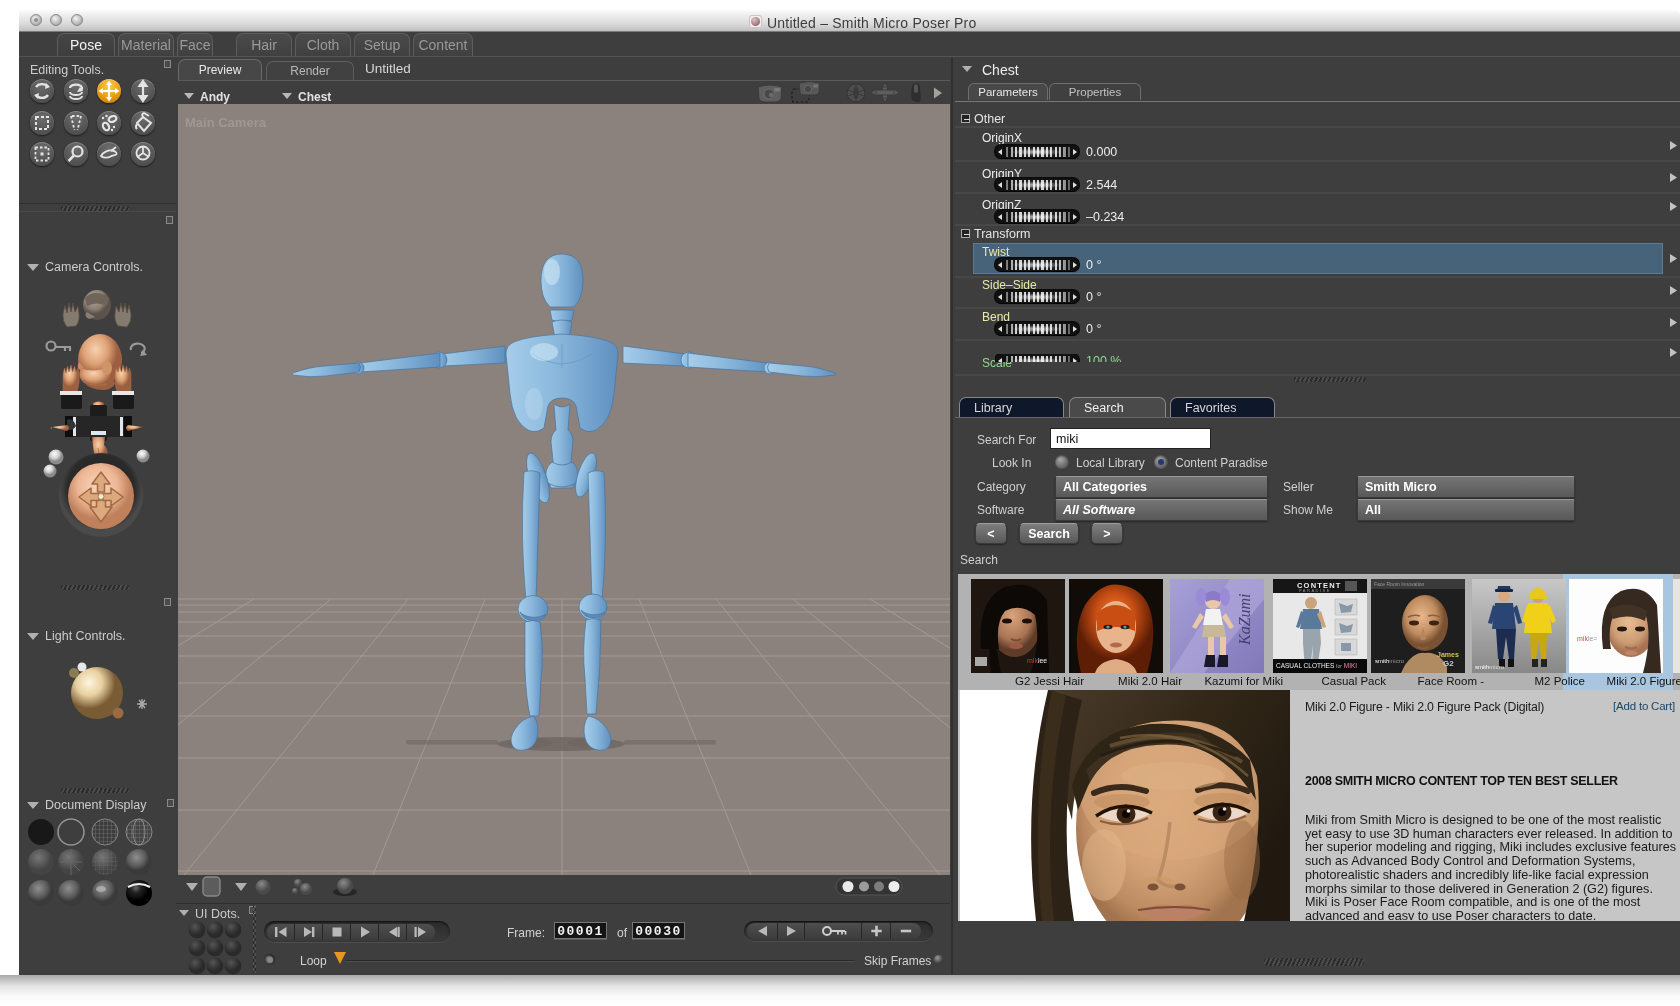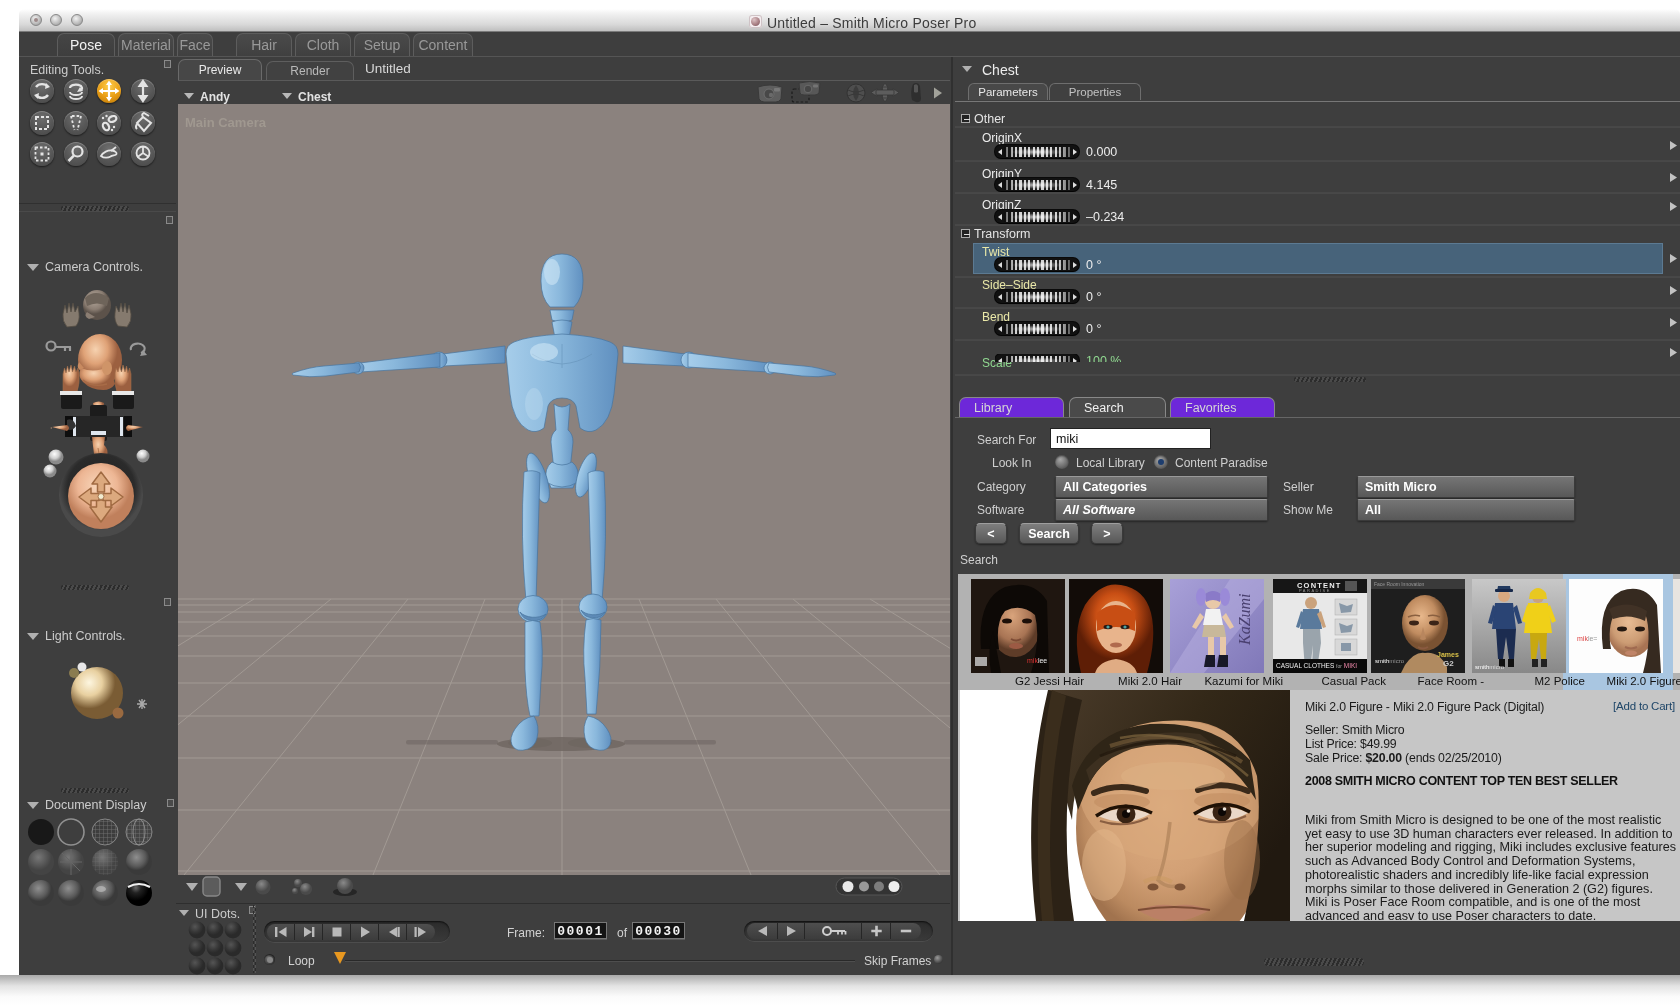--- a/index.html
+++ b/index.html
@@ -42,21 +42,21 @@
 .ptab{height:17px;border:1px solid #6e6e6e;border-bottom:none;border-radius:6px 6px 0 0;background:#404040;color:#c2c2c2;font-size:11.5px;text-align:center;line-height:17px;}
 .ptab.on{background:#484848;color:#e8e8e8;}
 .hline{position:absolute;left:0;width:725px;height:1px;background:#474747;box-shadow:0 1px 0 rgba(120,120,120,.18);}
 .plab{position:absolute;color:#ececec;font-size:12px;}
 .pval{position:absolute;color:#ececec;font-size:12.5px;}
 .dial{width:84px;height:13px;border-radius:6px;background:#111;box-shadow:0 1px 1px rgba(0,0,0,.6),0 0 0 1px #0a0a0a;overflow:hidden;}
 .dial:before{content:"";position:absolute;left:9px;top:1.5px;right:9px;bottom:1.5px;
  background:repeating-linear-gradient(90deg,#1e1e1e 0 2.2px,#d4d4d4 2.2px 4.4px);}
 .dial:after{content:"";position:absolute;left:9px;top:1.5px;right:9px;bottom:1.5px;
  background:radial-gradient(ellipse at 50% 50%,rgba(255,255,255,.75),rgba(255,255,255,0) 55%),linear-gradient(90deg,rgba(0,0,0,.55),rgba(0,0,0,0) 18%,rgba(0,0,0,0) 82%,rgba(0,0,0,.55));}
-.ltab{height:20px;border:1px solid #888;border-bottom:none;border-radius:7px 7px 0 0;background:#6d28d9;color:#d6d6d6;font-size:12.5px;text-align:left;padding-left:14px;line-height:20px;}
+.ltab{height:20px;border:1px solid #888;border-bottom:none;border-radius:7px 7px 0 0;background:#0f172a;color:#d6d6d6;font-size:12.5px;text-align:left;padding-left:14px;line-height:20px;}
 .ltab.on{background:#4a4a4a;color:#f0f0f0;}
 .minus{width:9px;height:9px;background:#222;border:1px solid #aaa;}
 .minus:after{content:"";position:absolute;left:1.5px;top:3.5px;width:6px;height:1.5px;background:#ddd;}
 .dial .dl{position:absolute;left:2.5px;top:3.5px;width:0;height:0;border-top:3px solid transparent;border-bottom:3px solid transparent;border-right:4.5px solid #ddd;}
 .dial .dr{position:absolute;right:2.5px;top:3.5px;width:0;height:0;border-top:3px solid transparent;border-bottom:3px solid transparent;border-left:4.5px solid #ddd;}
 .flab{color:#cfcfcf;font-size:12px;}
 .radio{width:14px;height:14px;border-radius:50%;background:radial-gradient(circle at 38% 32%,#a8a8a8,#5e5e5e 70%,#404040);box-shadow:inset 0 1px 2px rgba(0,0,0,.5);}
 .radio.on:after{content:"";position:absolute;left:4px;top:4px;width:6px;height:6px;border-radius:50%;background:#1d3d6e;}
 .dd{height:22px;background:linear-gradient(#757575,#585858);border:1px solid #3a3a3a;border-top-color:#9a9a9a;border-radius:2px;color:#fff;font-weight:bold;font-size:12.5px;padding:3px 0 0 7px;box-shadow:0 1px 2px rgba(0,0,0,.4);}
 .sbtn{height:21px;background:linear-gradient(#7e7e7e,#585858);border:1px solid #3a3a3a;border-top-color:#9e9e9e;border-radius:5px;color:#fff;font-weight:bold;font-size:12.5px;text-align:center;line-height:20px;box-shadow:0 1px 2px rgba(0,0,0,.45);}
@@ -612,21 +612,21 @@
    <div class="pbtn" style="width:29px;"><svg width="29" height="16">
             <path d="M14.5 2.8v10.4M9.3 8h10.4" stroke="#c6c6c6" stroke-width="2.6"></path>
           </svg></div>
    <div class="pbtn" style="width:30px;border-right:none;"><svg width="30" height="16">
             <path d="M9.8 8h10.4" stroke="#c6c6c6" stroke-width="2.6"></path>
           </svg></div>
   </div>
 
   <div class="abs" style="left:88px;top:51px;width:11px;height:11px;border-radius:50%;background:radial-gradient(circle at 38% 32%,#777,#3a3a3a 70%);box-shadow:inset 0 1px 2px rgba(0,0,0,.8);"></div>
   <div class="abs" style="left:90.5px;top:53.5px;width:6px;height:6px;border-radius:50%;background:#888;"></div>
-  <div class="abs" style="left:112px;top:51px;color:#d2d2d2;font-size:12px;">Loop</div>
+  <div class="abs" style="left:124px;top:51px;color:#d2d2d2;font-size:12px;">Loop</div>
   <div class="abs" style="left:158px;top:49px;width:0;height:0;border-left:6px solid transparent;border-right:6px solid transparent;border-top:12px solid #e89820;"></div>
   <div class="abs" style="left:169px;top:57px;width:510px;height:2px;background:#292929;border-bottom:1px solid #4e4e4e;"></div>
   <div class="abs" style="left:688px;top:51px;color:#d2d2d2;font-size:12px;">Skip Frames</div>
   <div class="abs" style="left:758px;top:52px;width:9px;height:9px;border-radius:50%;background:radial-gradient(circle at 38% 32%,#999,#3a3a3a 70%);"></div>
  </div>
 
  <div class="abs" style="left:951px;top:57px;width:2px;height:918px;background:#303030;"></div>
 
  <div class="abs" id="rightcol" style="left:955px;top:57px;width:725px;height:918px;">
 
@@ -645,21 +645,21 @@
           <b class="dl"></b>
           <b class="dr"></b>
         </div>
    <div class="abs pval" style="left:131px;top:88px;">0.000</div>
    <div class="hline" style="top:103px;"></div>
    <div class="abs plab" style="left:27px;top:110px;">OriginY</div>
    <div class="abs dial" style="left:40px;top:121px;">
           <b class="dl"></b>
           <b class="dr"></b>
         </div>
-   <div class="abs pval" style="left:131px;top:121px;">4.145</div>
+   <div class="abs pval" style="left:131px;top:121px;">2.544</div>
    <div class="hline" style="top:135px;"></div>
    <div class="abs plab" style="left:27px;top:141px;">OriginZ</div>
    <div class="abs dial" style="left:40px;top:153px;">
           <b class="dl"></b>
           <b class="dr"></b>
         </div>
    <div class="abs pval" style="left:131px;top:153px;">–0.234</div>
    <div class="hline" style="top:167px;"></div>
 
    <div class="abs minus" style="left:6px;top:172px;"></div>
@@ -981,21 +981,20 @@
      <path d="M178 220 Q200 212 214 216 Q230 212 250 220 Q228 232 214 231 Q196 232 178 220z" fill="#bb8066"></path>
      <path d="M178 220 Q214 214 250 220" stroke="#7c4c34" stroke-width="2.2" fill="none"></path>
 
      <ellipse cx="144" cy="175" rx="22" ry="36" fill="#e3b88c" opacity="0.5"></ellipse>
      <ellipse cx="282" cy="170" rx="18" ry="40" fill="#9a6c48" opacity="0.45"></ellipse>
      <ellipse cx="213" cy="86" rx="52" ry="14" fill="#dcb184" opacity="0.6"></ellipse>
     </svg>
    </div>
    <div class="abs" style="left:347px;top:10px;width:360px;color:#1a1a1a;font-size:12.3px;letter-spacing:-0.2px;">Miki 2.0 Figure - Miki 2.0 Figure Pack (Digital)</div>
    <div class="abs" style="left:565px;top:10px;width:152px;color:#1f4668;font-size:11.5px;letter-spacing:-0.2px;text-align:right;">[Add to Cart]</div>
-   <div class="abs" style="left:347px;top:34px;color:#1a1a1a;font-size:12.3px;letter-spacing:-0.2px;line-height:13.8px;">Seller: Smith Micro<br>List Price: $49.99<br>Sale Price: <b>$20.00</b> (ends 02/25/2010)</div>
    <div class="abs" style="left:347px;top:84px;color:#111;font-size:12.5px;letter-spacing:-0.3px;font-weight:bold;">2008 SMITH MICRO CONTENT TOP TEN BEST SELLER</div>
    <div class="abs" style="left:347px;top:124px;width:380px;height:106px;overflow:hidden;color:#1a1a1a;font-size:12.6px;letter-spacing:0px;line-height:13.7px;white-space:nowrap;">Miki from Smith Micro is designed to be one of the most realistic<br>yet easy to use 3D human characters ever released. In addition to<br>her superior modeling and rigging, Miki includes exclusive features<br>such as Advanced Body Control and Deformation Systems,<br>photorealistic shaders and incredibly life-like facial expression<br>morphs similar to those delivered in Generation 2 (G2) figures.<br>Miki is Poser Face Room compatible, and is one of the most<br>advanced and easy to use Poser characters to date.</div>
   </div>
   <div class="abs grip" style="left:309px;top:901px;width:100px;height:8px;border-radius:4px;"></div>
  </div>
 
  <div class="abs" id="botfade"></div>
 </div>
 
 </body></html>

